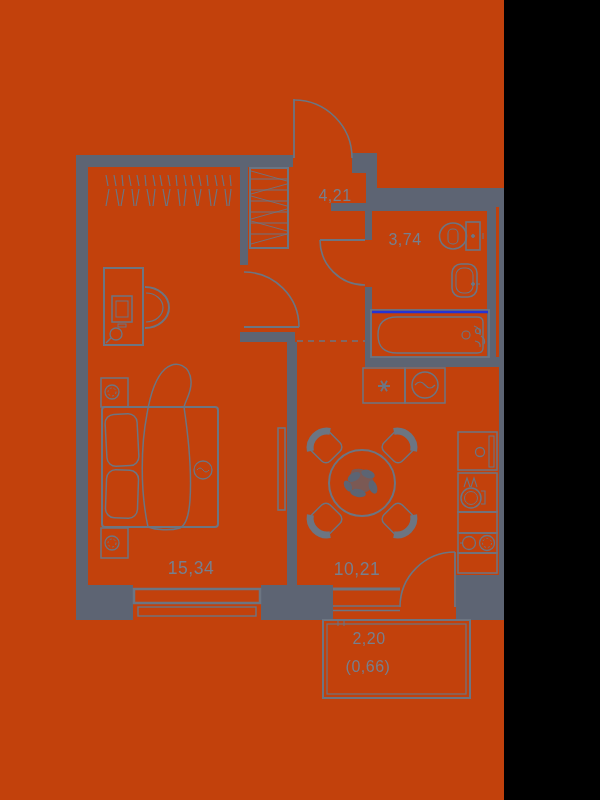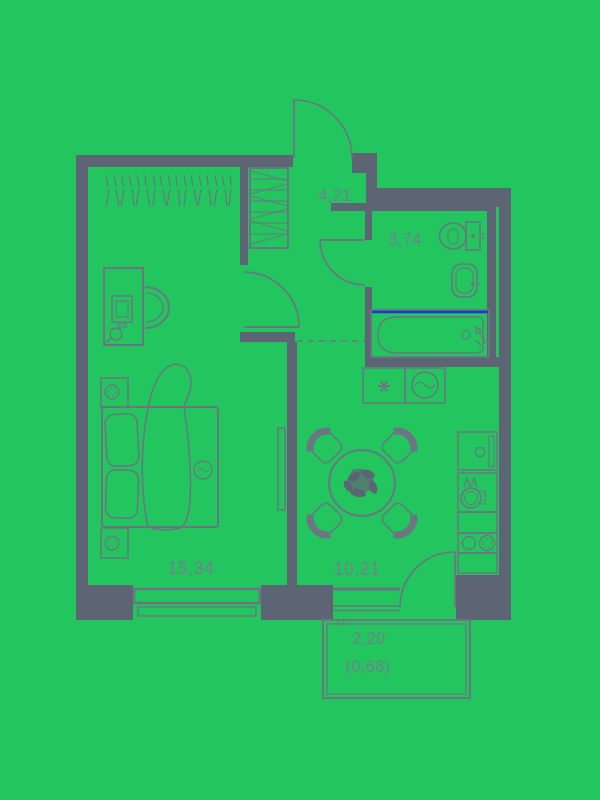--- a/index.html
+++ b/index.html
@@ -1,16 +1,16 @@
 <!DOCTYPE html>
 <html><head>
 <meta charset="utf-8">
 <style>
   html,body{margin:0;padding:0;background:#000;}
-  .stage{width:600px;height:800px;position:relative;background:#22c55e;overflow:hidden;}
+  .stage{width:504px;height:800px;position:relative;background:#c2410c;overflow:hidden;}
   svg{display:block;}
   .area-label{
     font-family:"Liberation Sans", sans-serif;
     fill:#767f8e;
     letter-spacing:0.5px;
   }
   .lbl-lg{font-size:17.5px;}
   .lbl-md{font-size:16px;}
 </style>
 </head>

